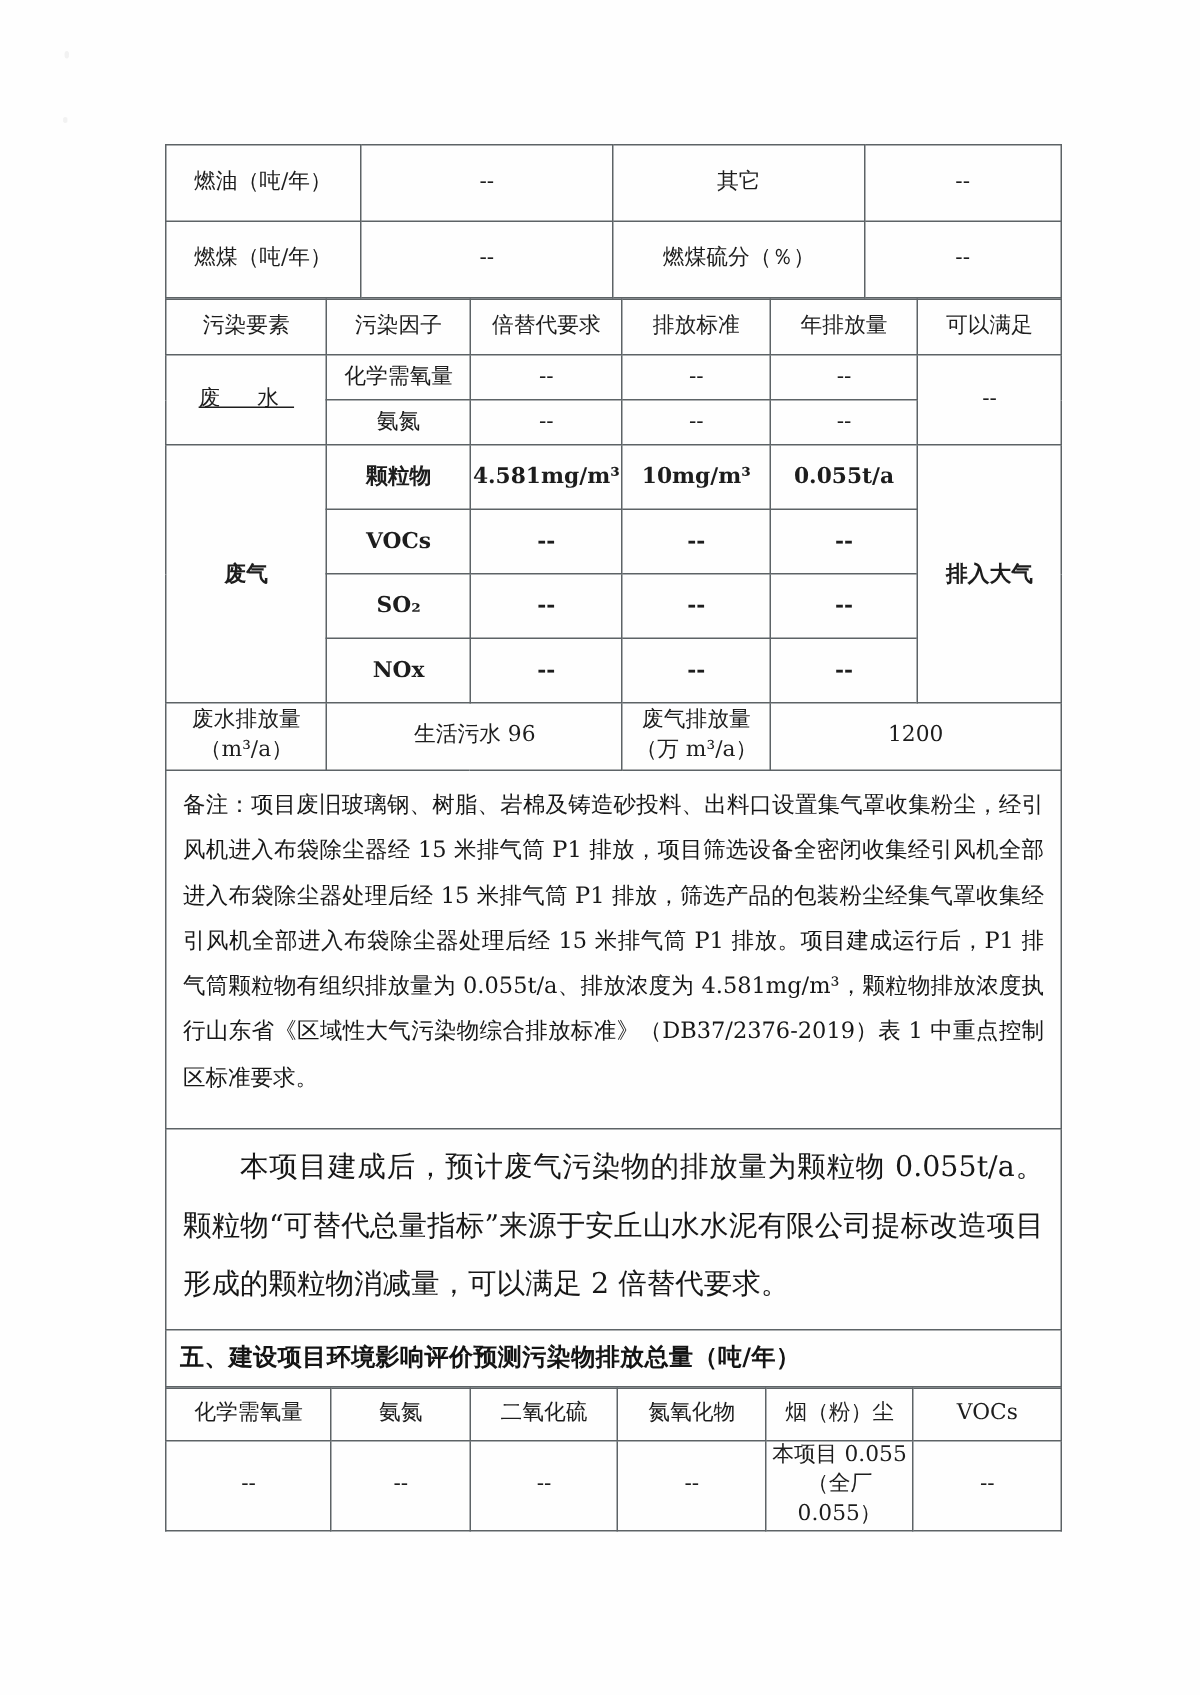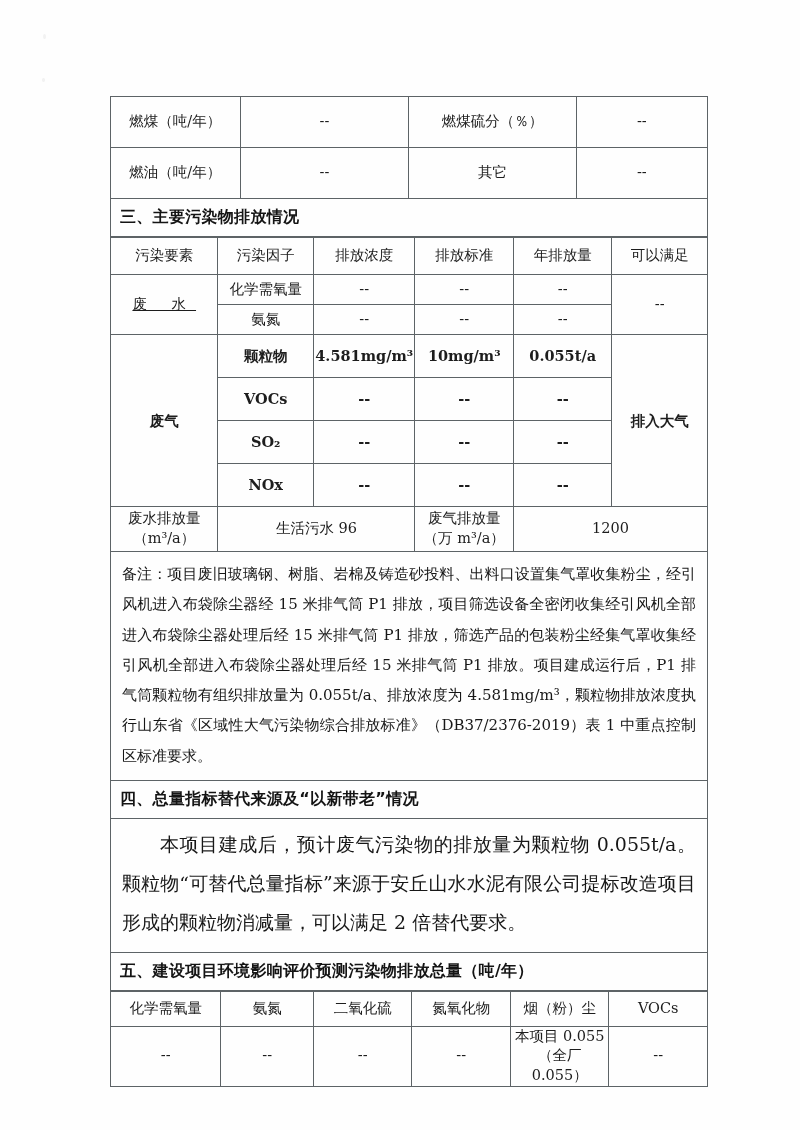--- a/index.html
+++ b/index.html
@@ -134,21 +134,21 @@
 
   .wide-label { letter-spacing: 10px; text-decoration: underline; }
 
   .dash { color: #2a2a2a; letter-spacing: 0; }
 
   
   .remark {
     border: 1px solid #5d6366;
     border-top: none;
     box-sizing: border-box;
-    padding: 7px 11px 9px 11px;
+    padding: 7px 11px 19px 11px;
     font-size: 15px;
     line-height: 2.02;
     text-align: justify;
     color: #171717;
     position: relative;
   }
   .remark p { margin: 0; }
   .remark .ind { text-indent: 0; }
 
   .para-block {
@@ -181,50 +181,49 @@
 
     <table class="t fuel">
       <colgroup>
         <col style="width:21.7%">
           <col style="width:28.3%">
         <col style="width:28.0%">
           <col style="width:22.0%">
       </colgroup>
       <tbody>
         <tr>
+          <td>燃油（吨/年）</td>
+          <td class="dash">--</td>
+          <td>其它</td>
+          <td class="dash">--</td>
+        </tr>
+        <tr>
           <td>燃煤（吨/年）</td>
           <td class="dash">--</td>
           <td>燃煤硫分（％）</td>
-          <td class="dash">--</td>
-        </tr>
-        <tr>
-          <td>燃油（吨/年）</td>
-          <td class="dash">--</td>
-          <td>其它</td>
           <td class="dash">--</td>
         </tr>
       </tbody>
     </table>
 
-    <div class="sec-head">三、主要污染物排放情况</div>
 
     <table class="t">
       <colgroup>
         <col style="width:18.0%">
           <col style="width:16.0%">
           <col style="width:17.0%">
         <col style="width:16.5%">
           <col style="width:16.5%">
           <col style="width:16.0%">
       </colgroup>
       <tbody>
         <tr class="hdr">
           <td>污染要素</td>
           <td>污染因子</td>
-          <td>排放浓度</td>
+          <td>倍替代要求</td>
           <td>排放标准</td>
           <td>年排放量</td>
           <td>可以满足</td>
         </tr>
 
         <tr class="body-row">
           <td rowspan="2" class="wide-label">废  水</td>
           <td>化学需氧量</td>
           <td class="dash">--</td>
           <td class="dash">--</td>
@@ -277,21 +276,20 @@
             </td>
           <td colspan="2">1200</td>
         </tr>
       </tbody>
     </table>
 
     <div class="remark">
       <p class="ind">备注：项目废旧玻璃钢、树脂、岩棉及铸造砂投料、出料口设置集气罩收集粉尘，经引风机进入布袋除尘器经 15 米排气筒 P1 排放，项目筛选设备全密闭收集经引风机全部进入布袋除尘器处理后经 15 米排气筒 P1 排放，筛选产品的包装粉尘经集气罩收集经引风机全部进入布袋除尘器处理后经 15 米排气筒 P1 排放。项目建成运行后，P1 排气筒颗粒物有组织排放量为 0.055t/a、排放浓度为 4.581mg/m³，颗粒物排放浓度执行山东省《区域性大气污染物综合排放标准》（DB37/2376-2019）表 1 中重点控制区标准要求。</p>
     </div>
 
-    <div class="sec-head">四、总量指标替代来源及“以新带老”情况</div>
     <div class="para-block">
       <p>本项目建成后，预计废气污染物的排放量为颗粒物 0.055t/a。颗粒物“可替代总量指标”来源于安丘山水水泥有限公司提标改造项目形成的颗粒物消减量，可以满足 2 倍替代要求。</p>
     </div>
 
     <div class="sec-head">五、建设项目环境影响评价预测污染物排放总量（吨/年）</div>
     <table class="t btm">
       <colgroup>
         <col style="width:18.5%">
           <col style="width:15.5%">
           <col style="width:16.5%">

